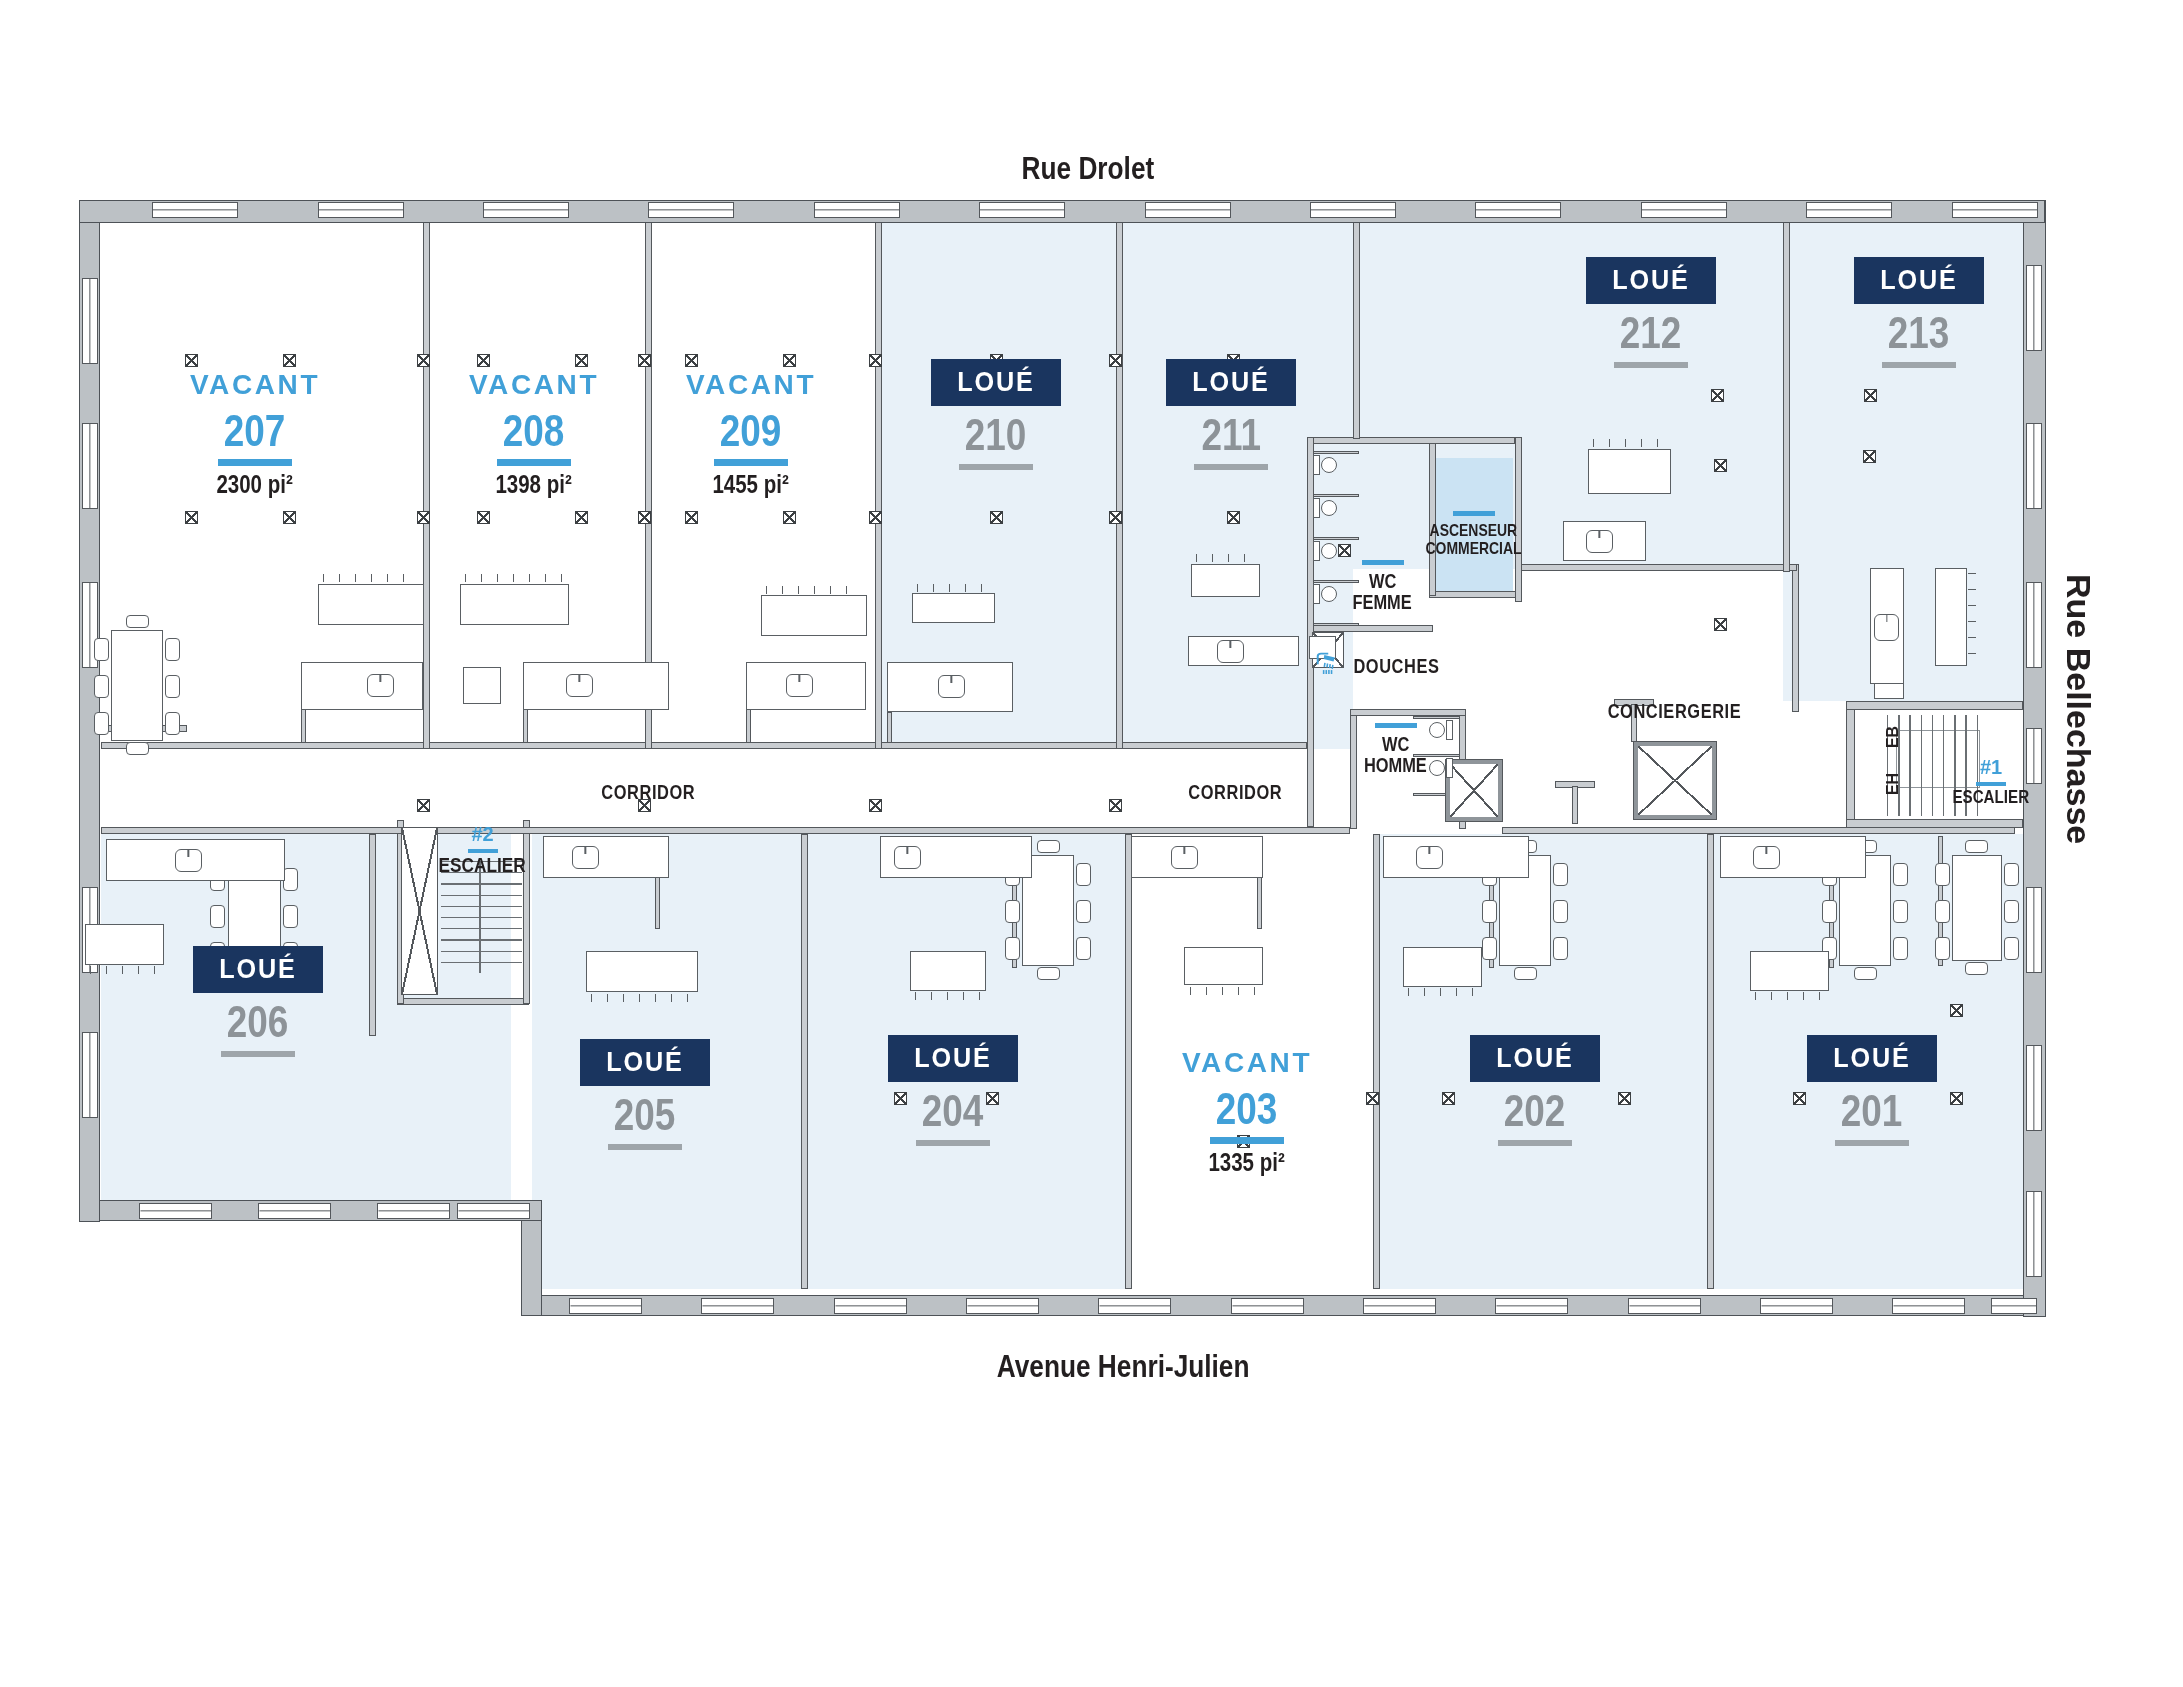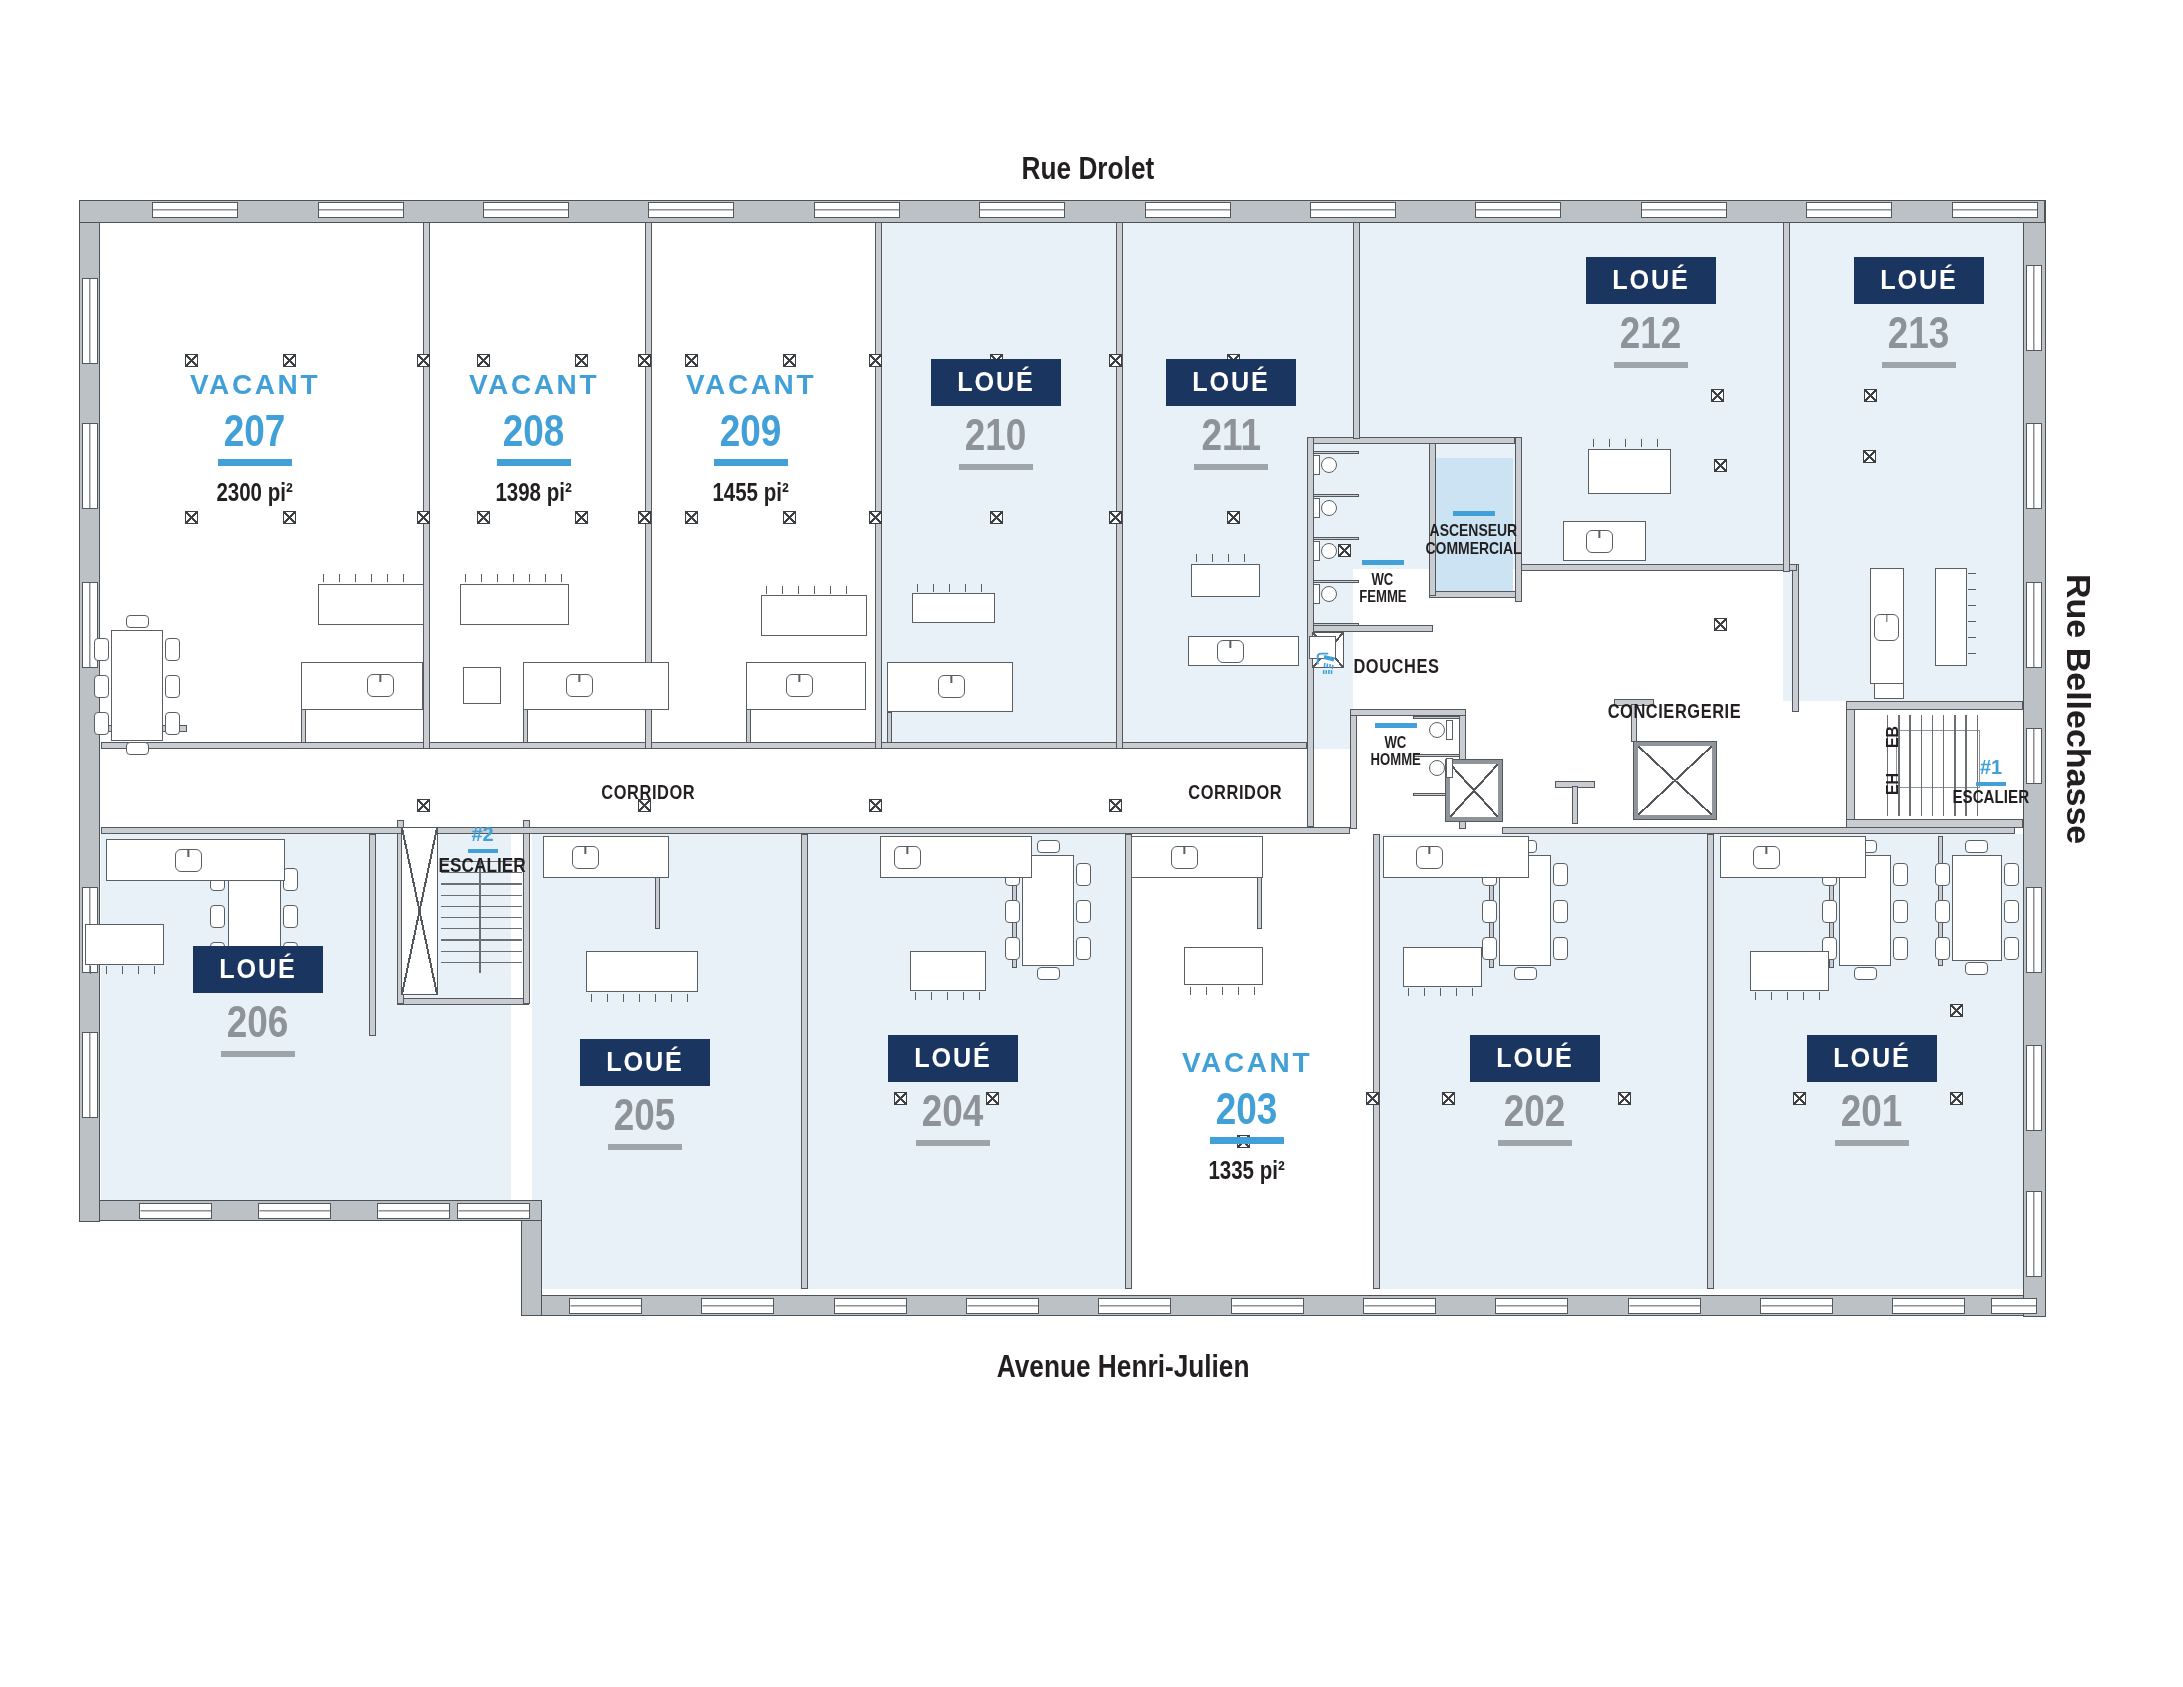--- a/index.html
+++ b/index.html
@@ -59,29 +59,29 @@
   .cnd{display:inline-block;transform:scaleX(0.82);transform-origin:center;white-space:nowrap;}
   .status-vacant{font-size:28px;font-weight:bold;color:var(--blue);letter-spacing:2.6px;}
   .badge{display:inline-block;background:var(--navy);padding:7.3px 22.5px;}
   .badge .bt{display:inline-block;transform:scaleX(0.9);color:#fff;font-size:28px;font-weight:bold;letter-spacing:2px;white-space:nowrap;}
   .num{font-size:45px;font-weight:bold;line-height:1;margin-top:6.6px;}
   .num-vacant{color:var(--blue);}
   .num-leased{color:var(--numgray);}
   .ubar{width:74px;height:6.6px;margin:6.6px auto 0;}
   .ubar.blue{background:var(--blue);}
   .ubar.gray{background:var(--bargray);}
-  .uarea{font-size:25px;font-weight:bold;color:var(--ink);margin-top:12px;}
+  .uarea{font-size:25px;font-weight:bold;color:var(--ink);margin-top:4px;}
   .addr{position:absolute;left:98px;top:71px;width:316px;text-align:right;color:var(--blue);
         font-size:25px;font-weight:bold;line-height:1.3;z-index:9;}
   .addr .cnd{transform-origin:right;}
   .street{font-size:32px;font-weight:bold;color:var(--ink);}
   .street-right{position:absolute;left:2059px;top:574px;height:476px;writing-mode:vertical-rl;
                 font-size:34px;font-weight:bold;color:var(--ink);z-index:9;}
   .core-lbl{text-align:center;font-weight:bold;color:var(--ink);}
-  .core-lbl .ln{display:block;font-size:16px;line-height:1.08;}
+  .core-lbl .ln{display:block;font-size:20px;line-height:1.08;}
   .accent{width:42px;height:5.3px;background:var(--blue);margin:0 auto 5.3px;}
   .accent.sm{width:30px;height:4.6px;margin:2.6px auto 1.3px;}
   .plain-lbl{font-size:20px;font-weight:bold;letter-spacing:0.7px;color:var(--ink);}
   .stairnum{font-size:20px;font-weight:bold;color:var(--blue);}
   .rot{transform:rotate(-90deg);transform-origin:center;}
   .ebeh{font-size:16px;font-weight:bold;color:var(--ink);}
   .shower-icon{position:absolute;z-index:9;}
 </style>
 </head>
 <body>

